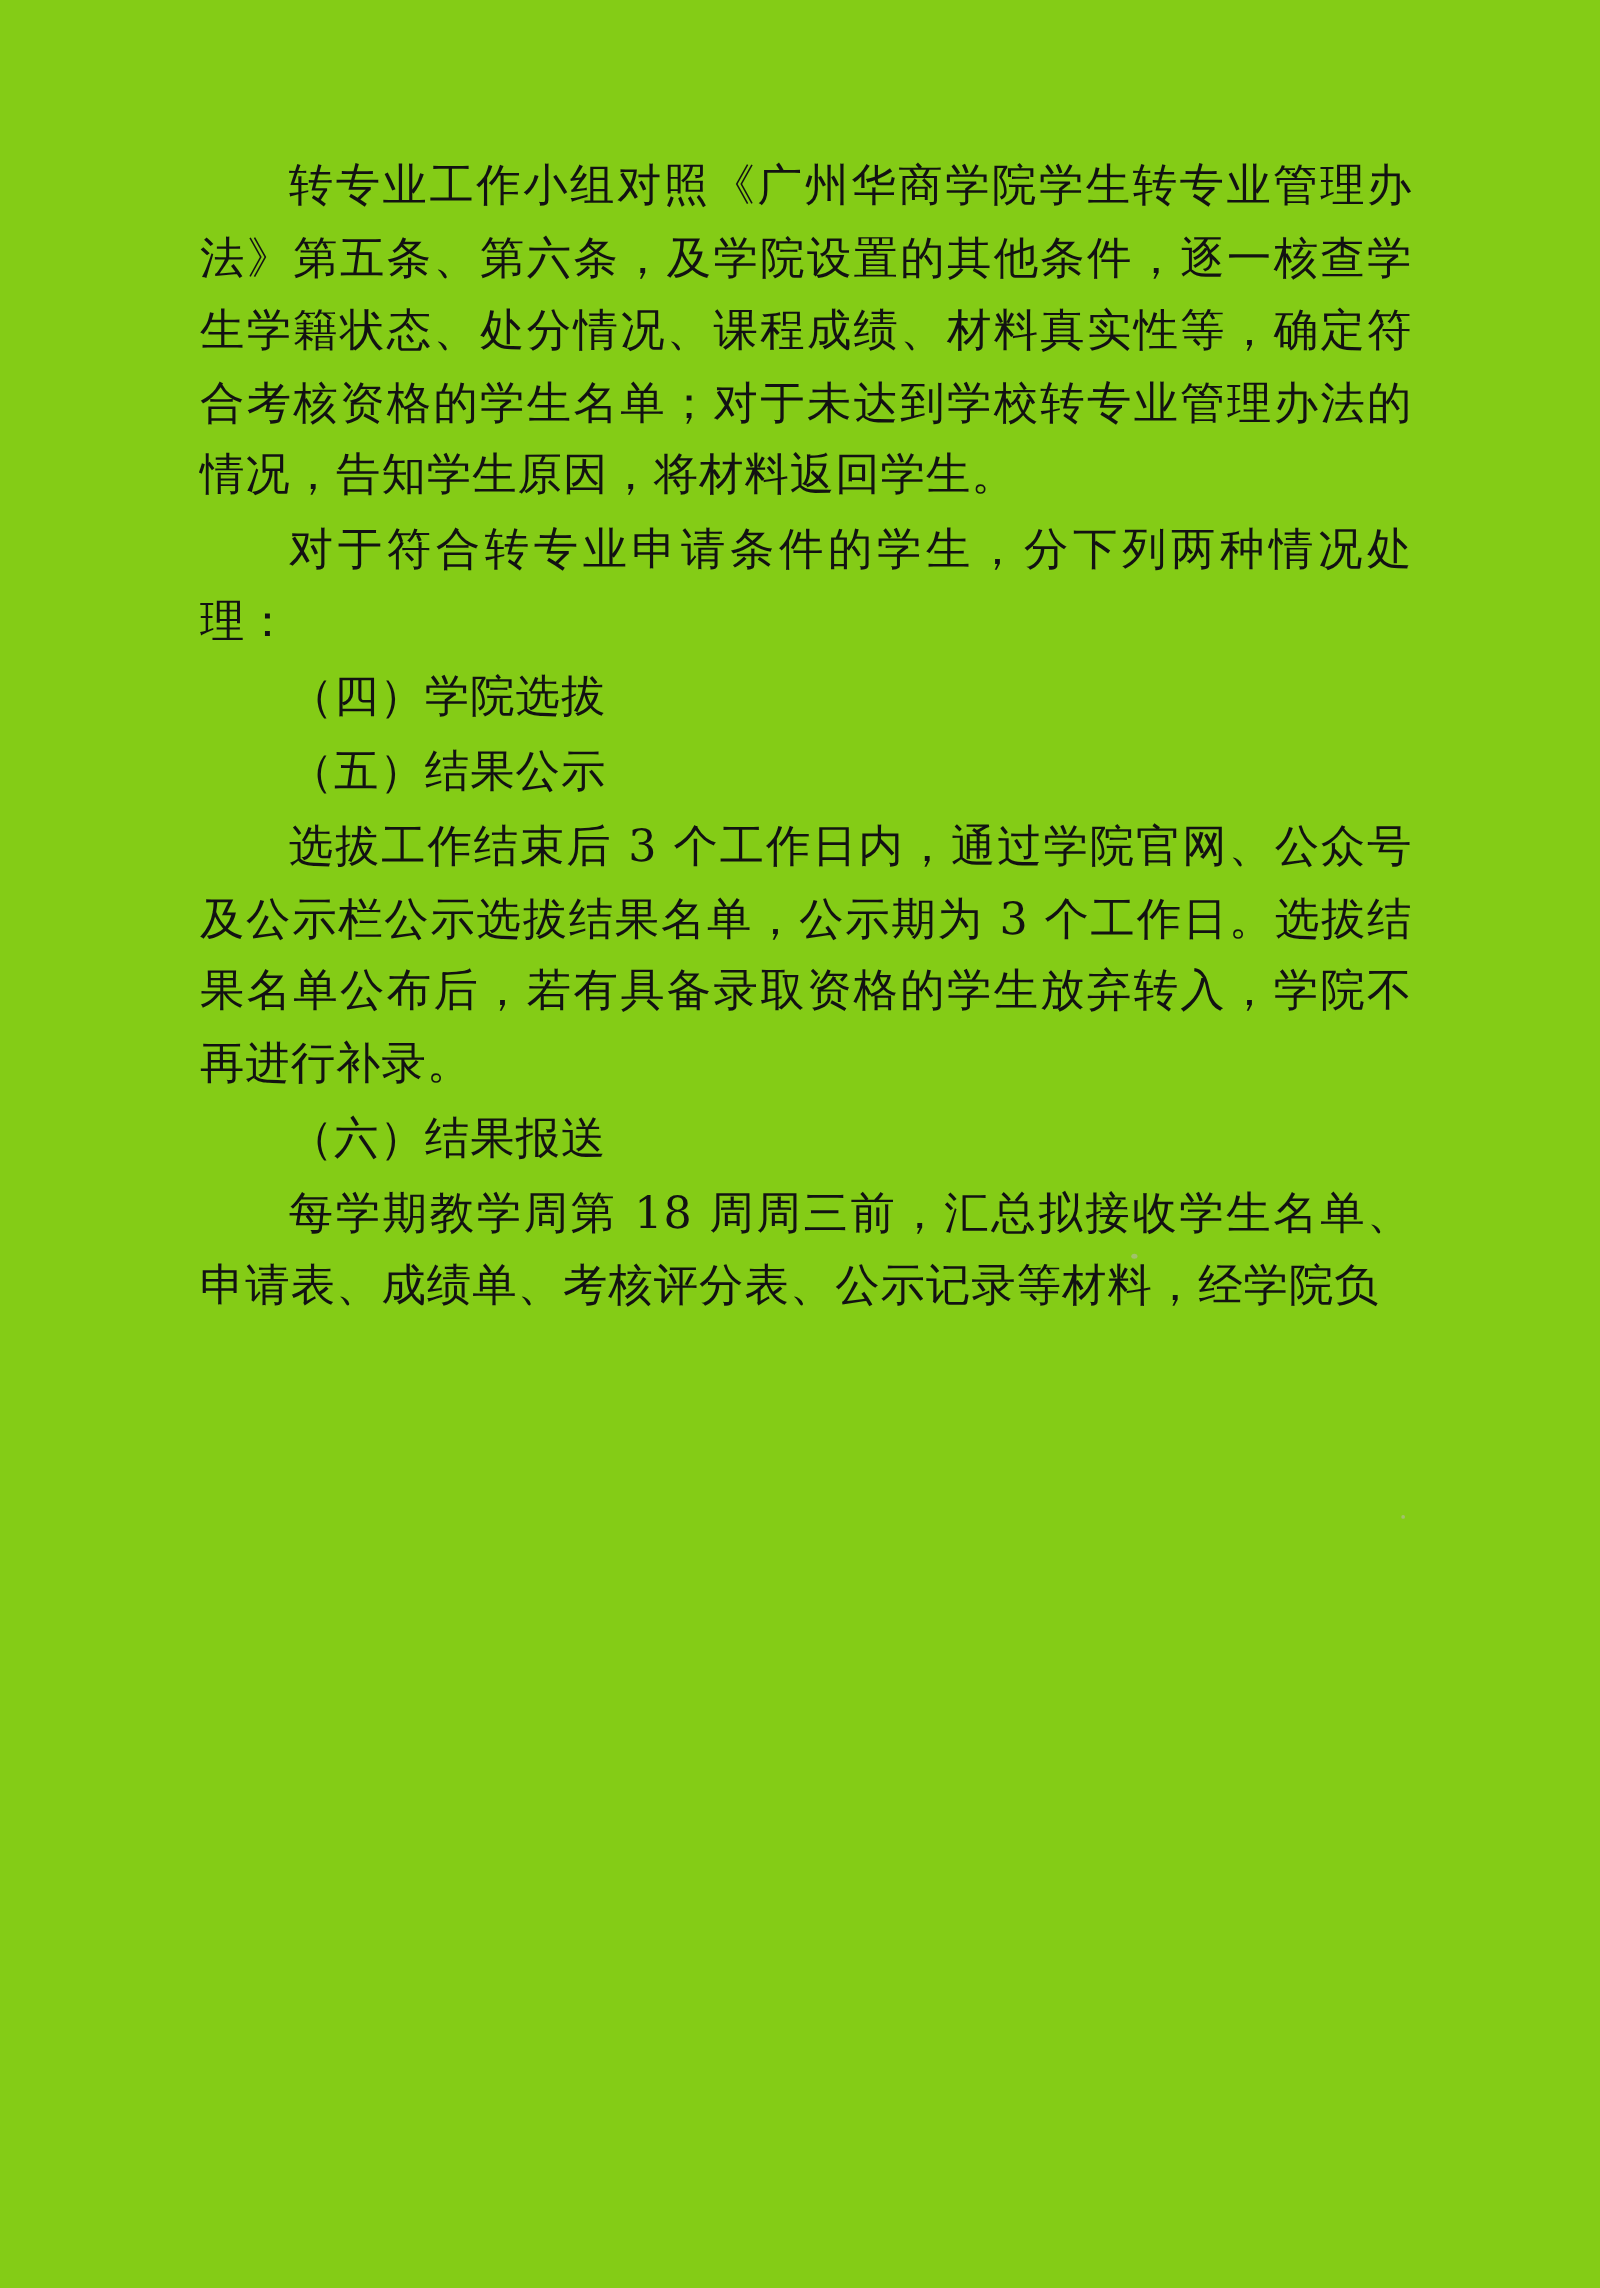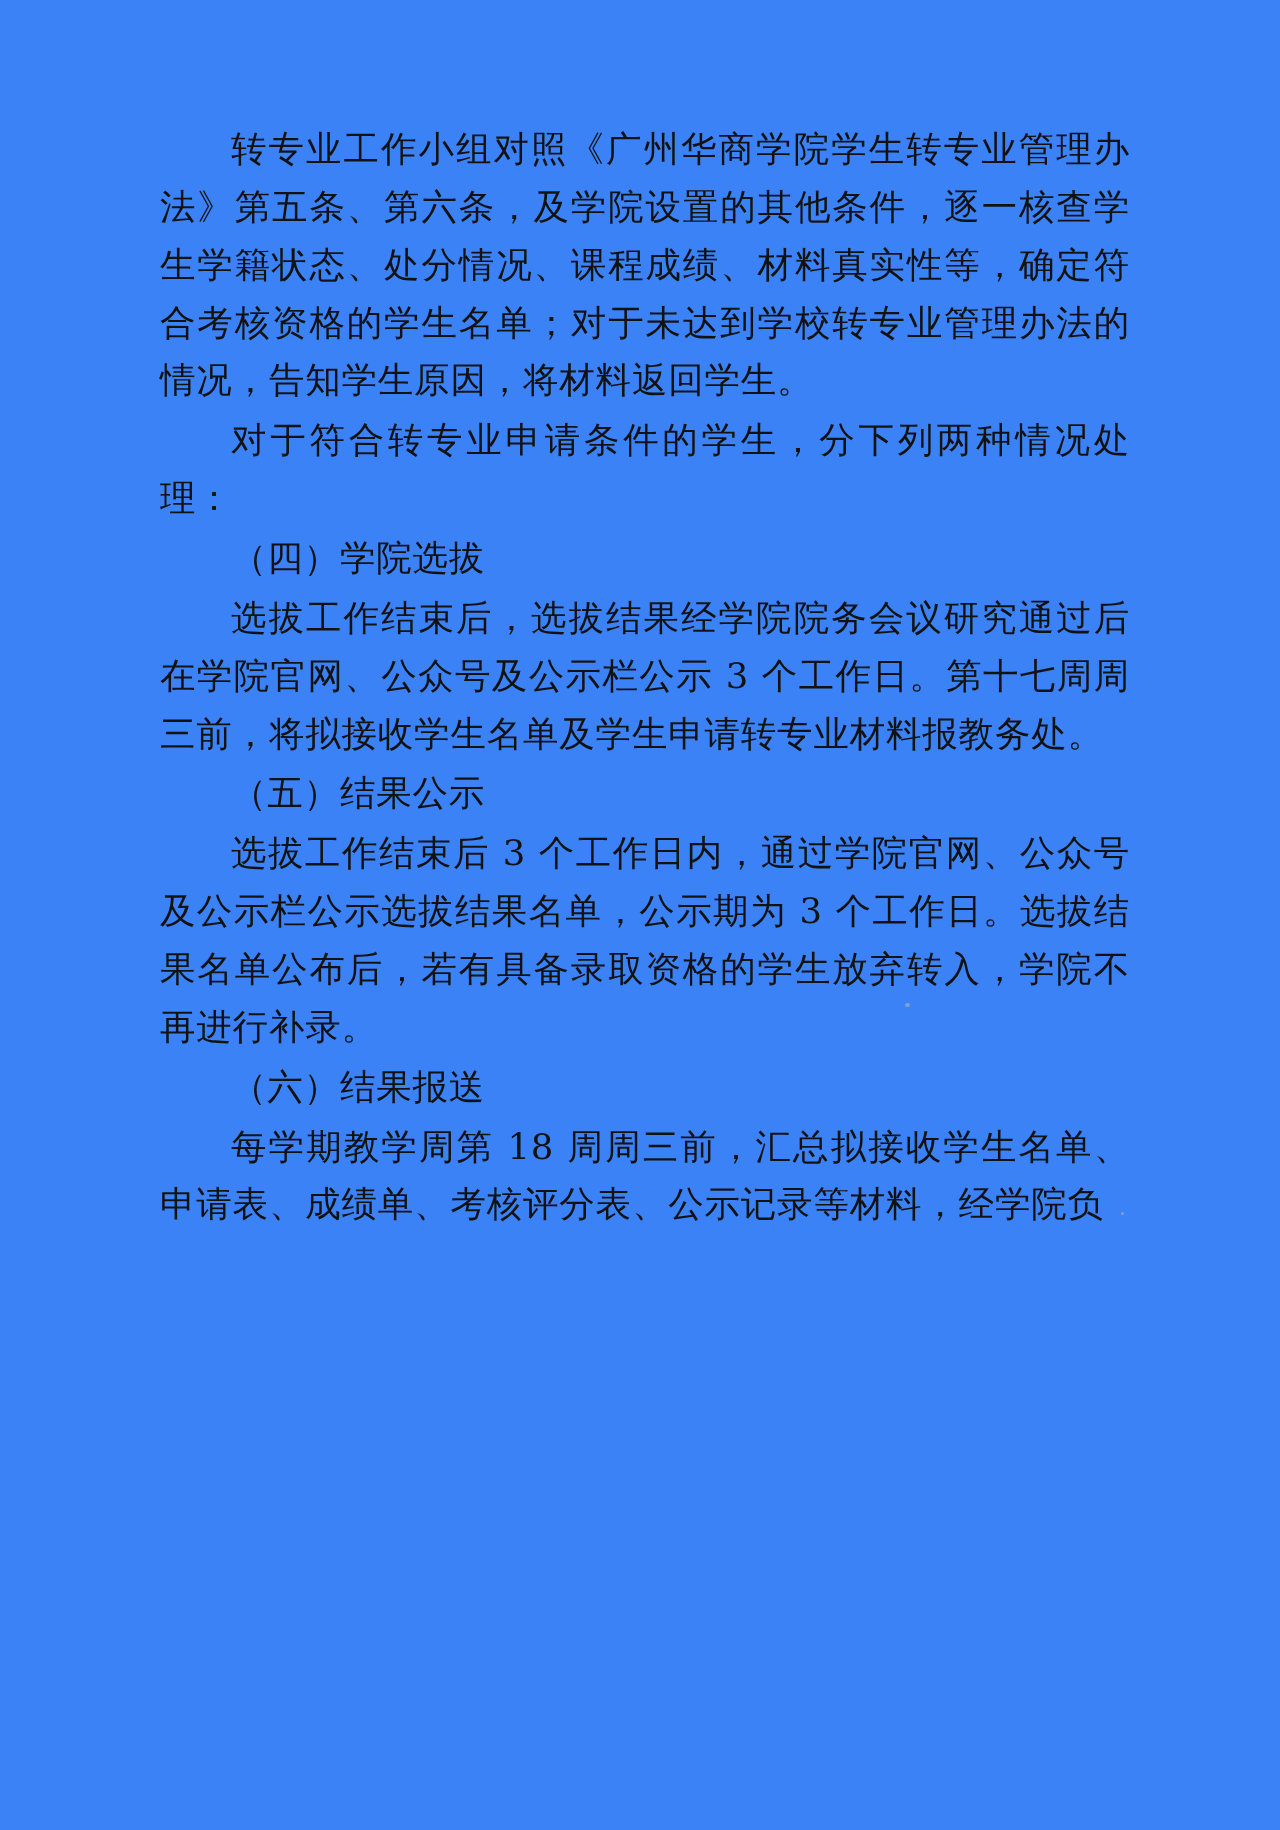--- a/index.html
+++ b/index.html
@@ -12,21 +12,21 @@
     min-height: 1830px;
     font-family: "DejaVu Serif", "Liberation Serif", serif;
     color: #1a1a1a;
   }
   .page {
     position: relative;
     width: 1280px;
     min-height: 1830px;
     box-sizing: border-box;
     padding: 120px 150px 60px 160px;
-    background: #3b82f6;
+    background: #84cc16;
   }
   .doc-body {
     display: block;
   }
   .para {
     font-size: 35.5px;
     line-height: 1.63;
     letter-spacing: 0.8px;
     text-align: justify;
     text-justify: inter-ideograph;
@@ -51,21 +51,20 @@
 </style>
 </head>
 <body>
 
 <div class="page">
 
   <div class="doc-body">
     <p class="para indent">转专业工作小组对照《广州华商学院学生转专业管理办法》第五条、第六条，及学院设置的其他条件，逐一核查学生学籍状态、处分情况、课程成绩、材料真实性等，确定符合考核资格的学生名单；对于未达到学校转专业管理办法的情况，告知学生原因，将材料返回学生。</p>
     <p class="para indent">对于符合转专业申请条件的学生，分下列两种情况处理：</p>
     <p class="para heading">（四）学院选拔</p>
-    <p class="para indent">选拔工作结束后，选拔结果经学院院务会议研究通过后在学院官网、公众号及公示栏公示 3 个工作日。第十七周周三前，将拟接收学生名单及学生申请转专业材料报教务处。</p>
     <p class="para heading">（五）结果公示</p>
     <p class="para indent">选拔工作结束后 3 个工作日内，通过学院官网、公众号及公示栏公示选拔结果名单，公示期为 3 个工作日。选拔结果名单公布后，若有具备录取资格的学生放弃转入，学院不再进行补录。</p>
     <p class="para heading">（六）结果报送</p>
     <p class="para indent">每学期教学周第 18 周周三前，汇总拟接收学生名单、申请表、成绩单、考核评分表、公示记录等材料，经学院负</p>
   </div>
 
   <span class="speck" style="left:905px; top:1003px; width:5px; height:4px;"></span>
   <span class="speck" style="left:1121px; top:1212px; width:3px; height:3px;"></span>
 </div>
 

